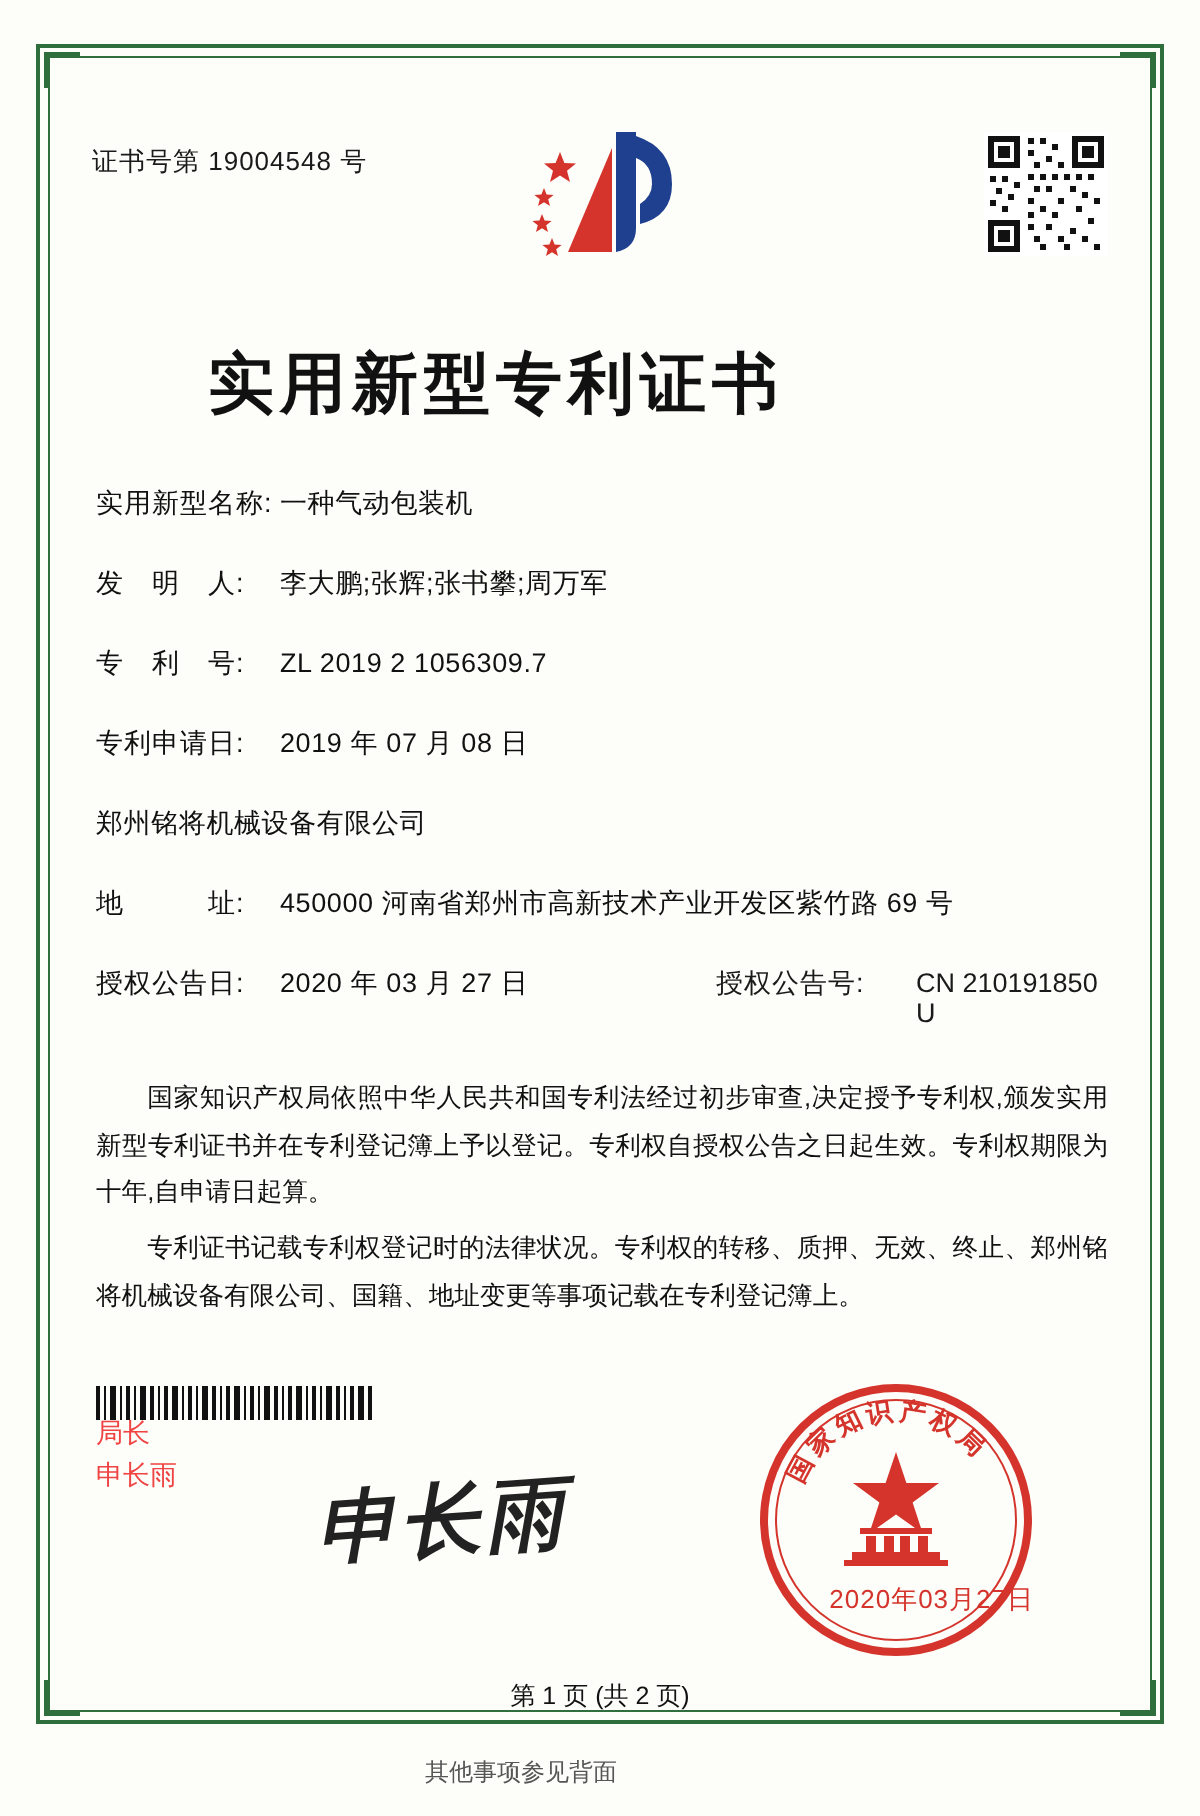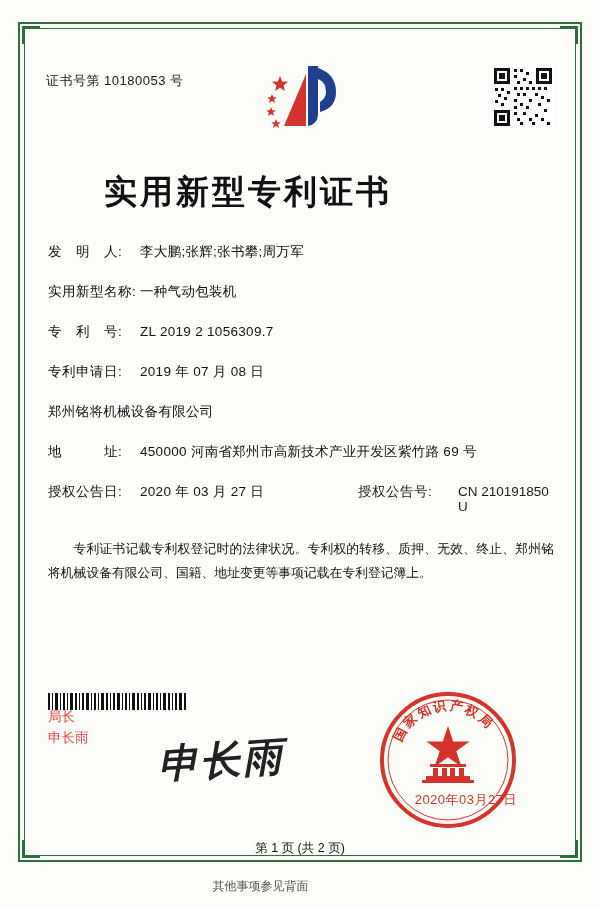--- a/index.html
+++ b/index.html
@@ -191,21 +191,21 @@
 
 <div class="page">
 
   <div class="border-outer"></div>
   <div class="border-inner"></div>
   <div class="corner tl"></div>
   <div class="corner tr"></div>
   <div class="corner bl"></div>
   <div class="corner br"></div>
 
-  <div class="cert-no">证书号第 10180053 号</div>
+  <div class="cert-no">证书号第 19004548 号</div>
 
   <div class="qr">
     <svg width="62" height="62" viewBox="0 0 62 62">
       <rect width="62" height="62" fill="#fff"></rect>
       <g fill="#111">
         <rect x="2" y="2" width="16" height="16"></rect>
           <rect x="5" y="5" width="10" height="10" fill="#fff"></rect>
           <rect x="7" y="7" width="6" height="6"></rect>
         <rect x="44" y="2" width="16" height="16"></rect>
           <rect x="47" y="5" width="10" height="10" fill="#fff"></rect>
@@ -270,27 +270,27 @@
         <polygon points="14,57 15.3,60.3 18.8,60.5 16.1,62.6 17,66 14,64.1 11,66 11.9,62.6 9.2,60.5 12.7,60.3"></polygon>
       </g>
     </svg>
   </div>
 
   <div class="title">实用新型专利证书</div>
 
   <div class="fields">
 
     <div class="field-row">
+      <div class="field-label">实用新型名称:</div>
+      <div class="field-value">一种气动包装机</div>
+    </div>
+
+    <div class="field-row">
       <div class="field-label">发　明　人:</div>
       <div class="field-value">李大鹏;张辉;张书攀;周万军</div>
-    </div>
-
-    <div class="field-row">
-      <div class="field-label">实用新型名称:</div>
-      <div class="field-value">一种气动包装机</div>
     </div>
 
     <div class="field-row">
       <div class="field-label">专　利　号:</div>
       <div class="field-value">ZL 2019 2 1056309.7</div>
     </div>
 
     <div class="field-row">
       <div class="field-label">专利申请日:</div>
       <div class="field-value">2019 年 07 月 08 日</div>
@@ -308,20 +308,21 @@
     <div class="field-row two">
       <div class="field-label">授权公告日:</div>
       <div class="field-value">2020 年 03 月 27 日</div>
       <div class="field-label2">授权公告号:</div>
       <div class="field-value2">CN 210191850 U</div>
     </div>
 
   </div>
 
   <div class="paragraphs">
+    <p>国家知识产权局依照中华人民共和国专利法经过初步审查,决定授予专利权,颁发实用新型专利证书并在专利登记簿上予以登记。专利权自授权公告之日起生效。专利权期限为十年,自申请日起算。</p>
     <p>专利证书记载专利权登记时的法律状况。专利权的转移、质押、无效、终止、郑州铭将机械设备有限公司、国籍、地址变更等事项记载在专利登记簿上。</p>
   </div>
 
   <div class="barcode">
     <svg width="140" height="17" viewBox="0 0 140 17">
       <g fill="#111">
         <rect x="0" y="0" width="2" height="17"></rect>
           <rect x="4" y="0" width="1" height="17"></rect>
         <rect x="7" y="0" width="3" height="17"></rect>
           <rect x="12" y="0" width="1" height="17"></rect>

